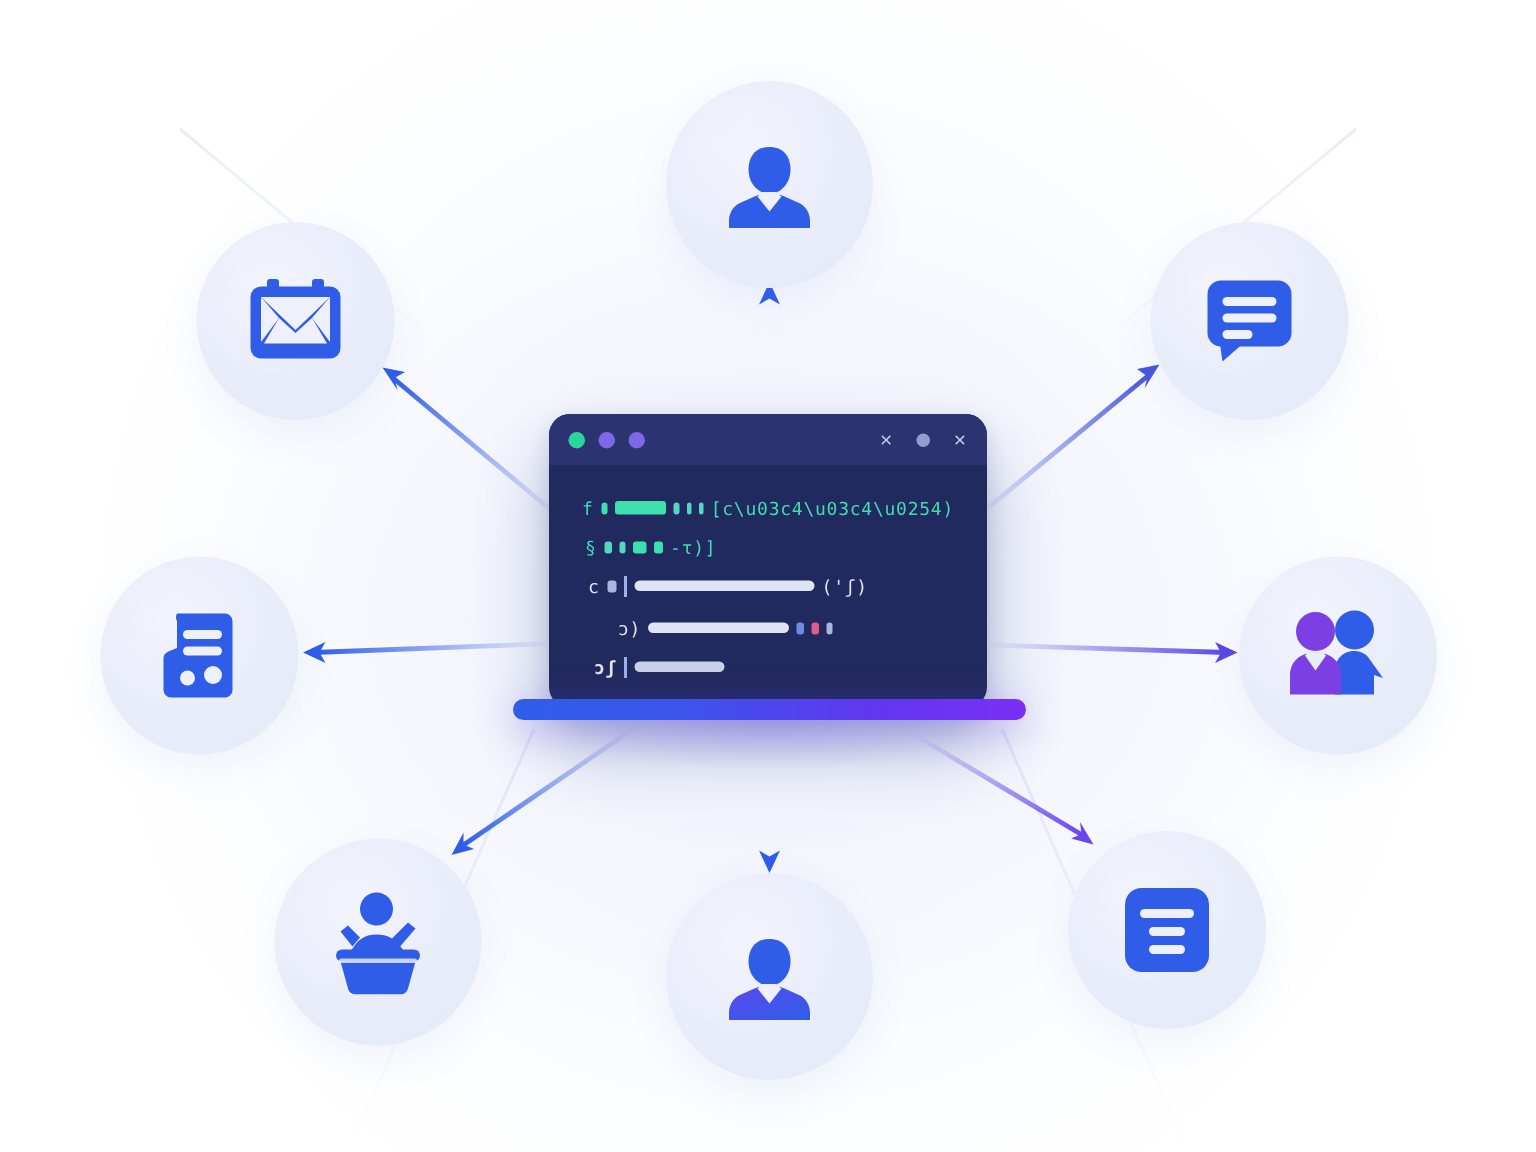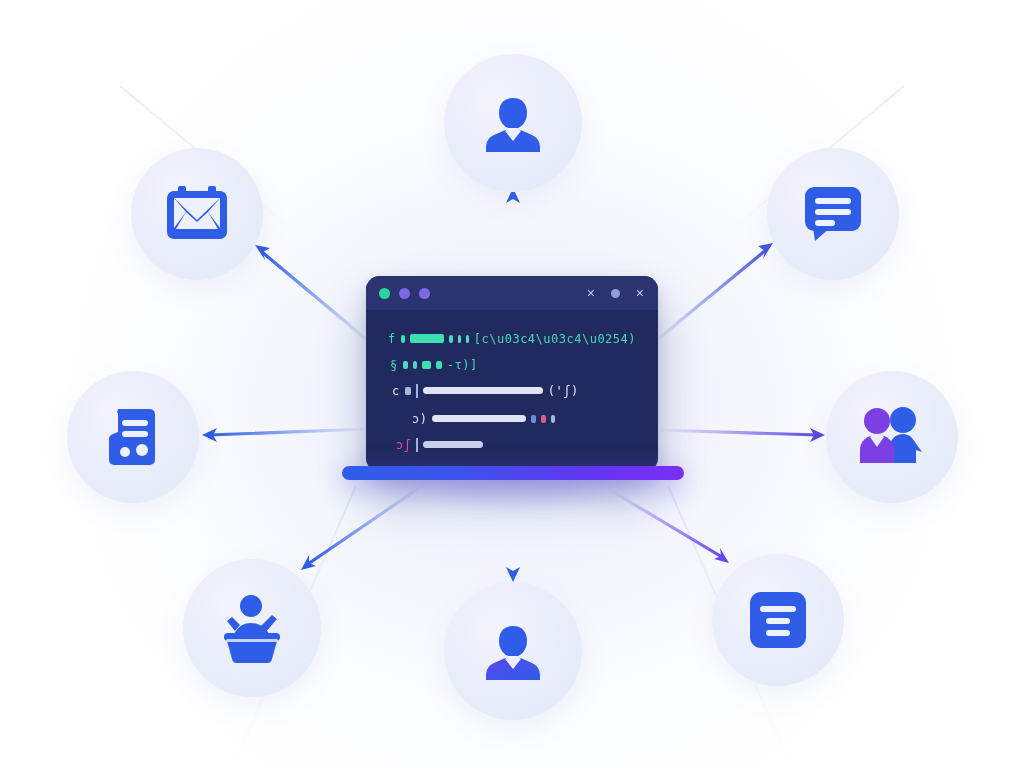--- a/index.html
+++ b/index.html
@@ -64,21 +64,21 @@
   .tok.light{background:#dfe4f4;height:7px;border-radius:3.5px;}
   .tok.lightd{background:#c9d1ea;height:7px;border-radius:3.5px;}
   .tok.pink{background:#e05a8a;}
   .tok.blue{background:#6f8ae0;}
   .tok.pale{background:#aab6e0;}
   .glyphtxt{
     color:#44d9b4;font-family:"DejaVu Sans Mono", monospace;font-size:12px;
     filter:blur(.4px);letter-spacing:.5px;line-height:1;
   }
   .glyphtxt.p{color:#dfe4f4;}
-  .glyphtxt.k{color:#ec4899;}
+  .glyphtxt.k{color:#e5e5e5;font-weight:bold;}
   .caret{width:2px;height:14px;background:#9fb0ea;display:inline-block;filter:blur(.3px);}
 
   #glowbar{
     position:absolute;left:342px;top:466px;width:342px;height:14px;
     border-radius:7px;
     background:linear-gradient(90deg,#2f5de8 0%,#3a56ea 30%,#6236f0 72%,#7b2ff7 100%);
     box-shadow:0 6px 26px rgba(90,60,235,.38);
   }
   #glowbar::after{
     content:"";position:absolute;left:6%;right:6%;top:14px;height:34px;

